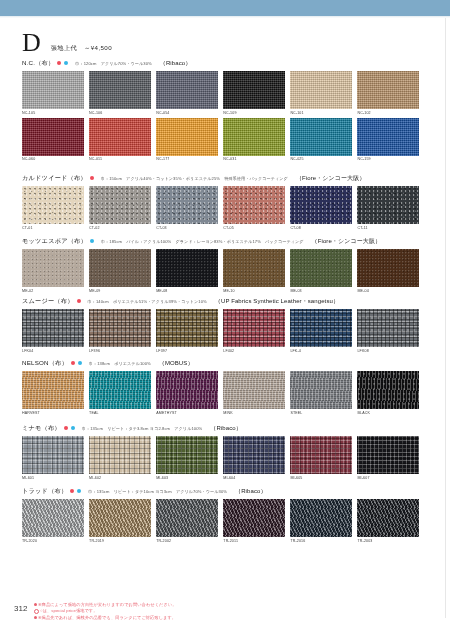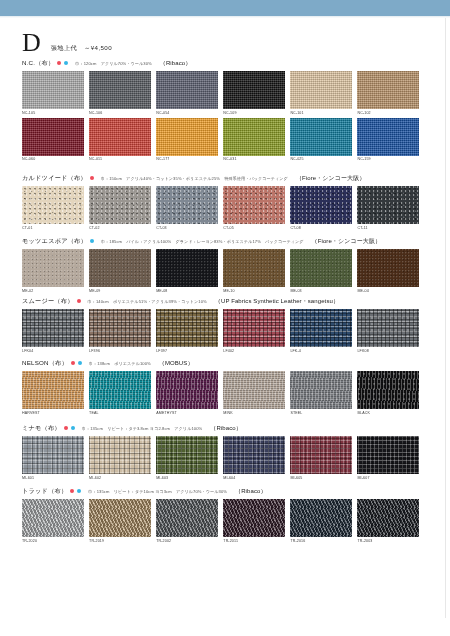--- a/index.html
+++ b/index.html
@@ -410,14 +410,22 @@
             <div class="cell">
               <div class="sw tx-herring" style="background-color: rgb(30, 34, 40);"></div>
               <div class="sw-lab">TR-2003</div>
             </div>
           </div>
         </div>
       </div>
 
   </div>
 
+  <div class="footer">
+    <div class="pageno">312</div>
+    <div class="notes" id="notes-host">
+        <div class="note"><span class="mini-dot" style="background: rgb(232, 97, 111);"></span><span>※商品によって張地の方向性が変わりますのでお問い合わせください。</span></div>
+        <div class="note"><span class="mini-dot" style="background: rgb(255, 255, 255); border: 0.5px solid rgb(232, 97, 111);"></span><span>○は、special price張地です。</span></div>
+        <div class="note"><span class="mini-dot" style="background: rgb(232, 97, 111);"></span><span>※掲品先であれば、掲載外の品番でも、同ランクにてご対応致します。</span></div>
+      </div>
+  </div>
 
 </div>
 
 </body></html>

